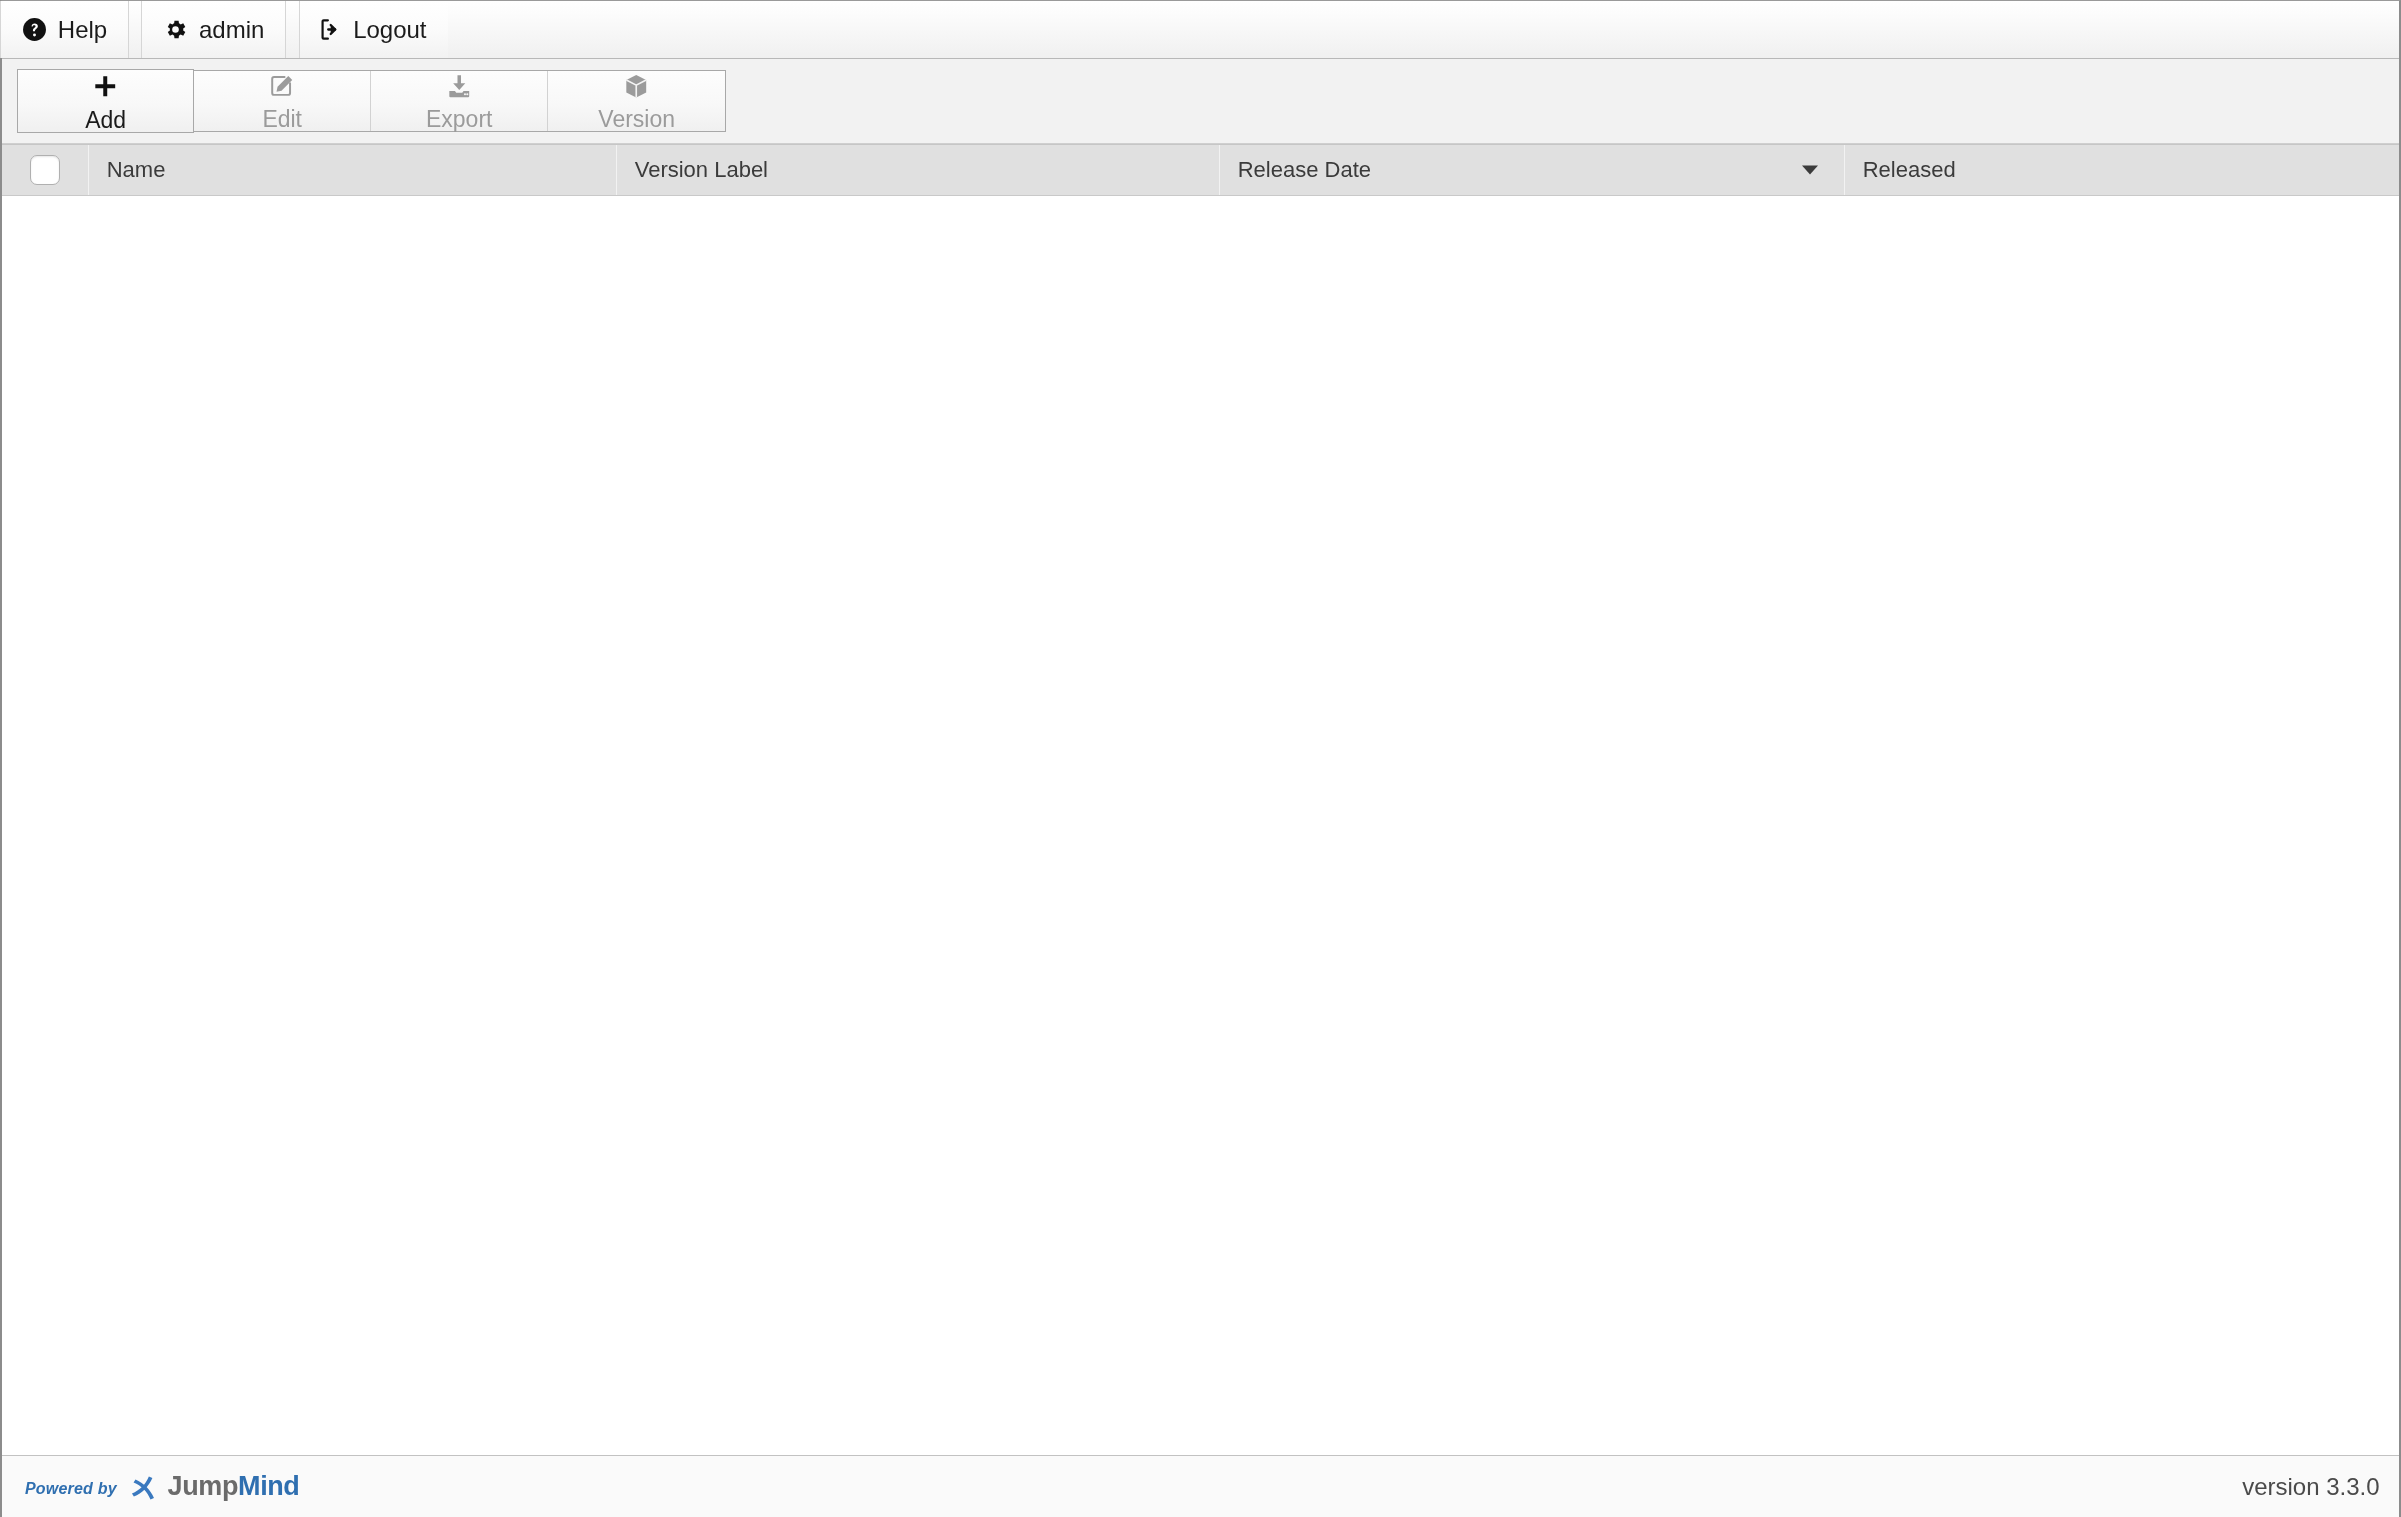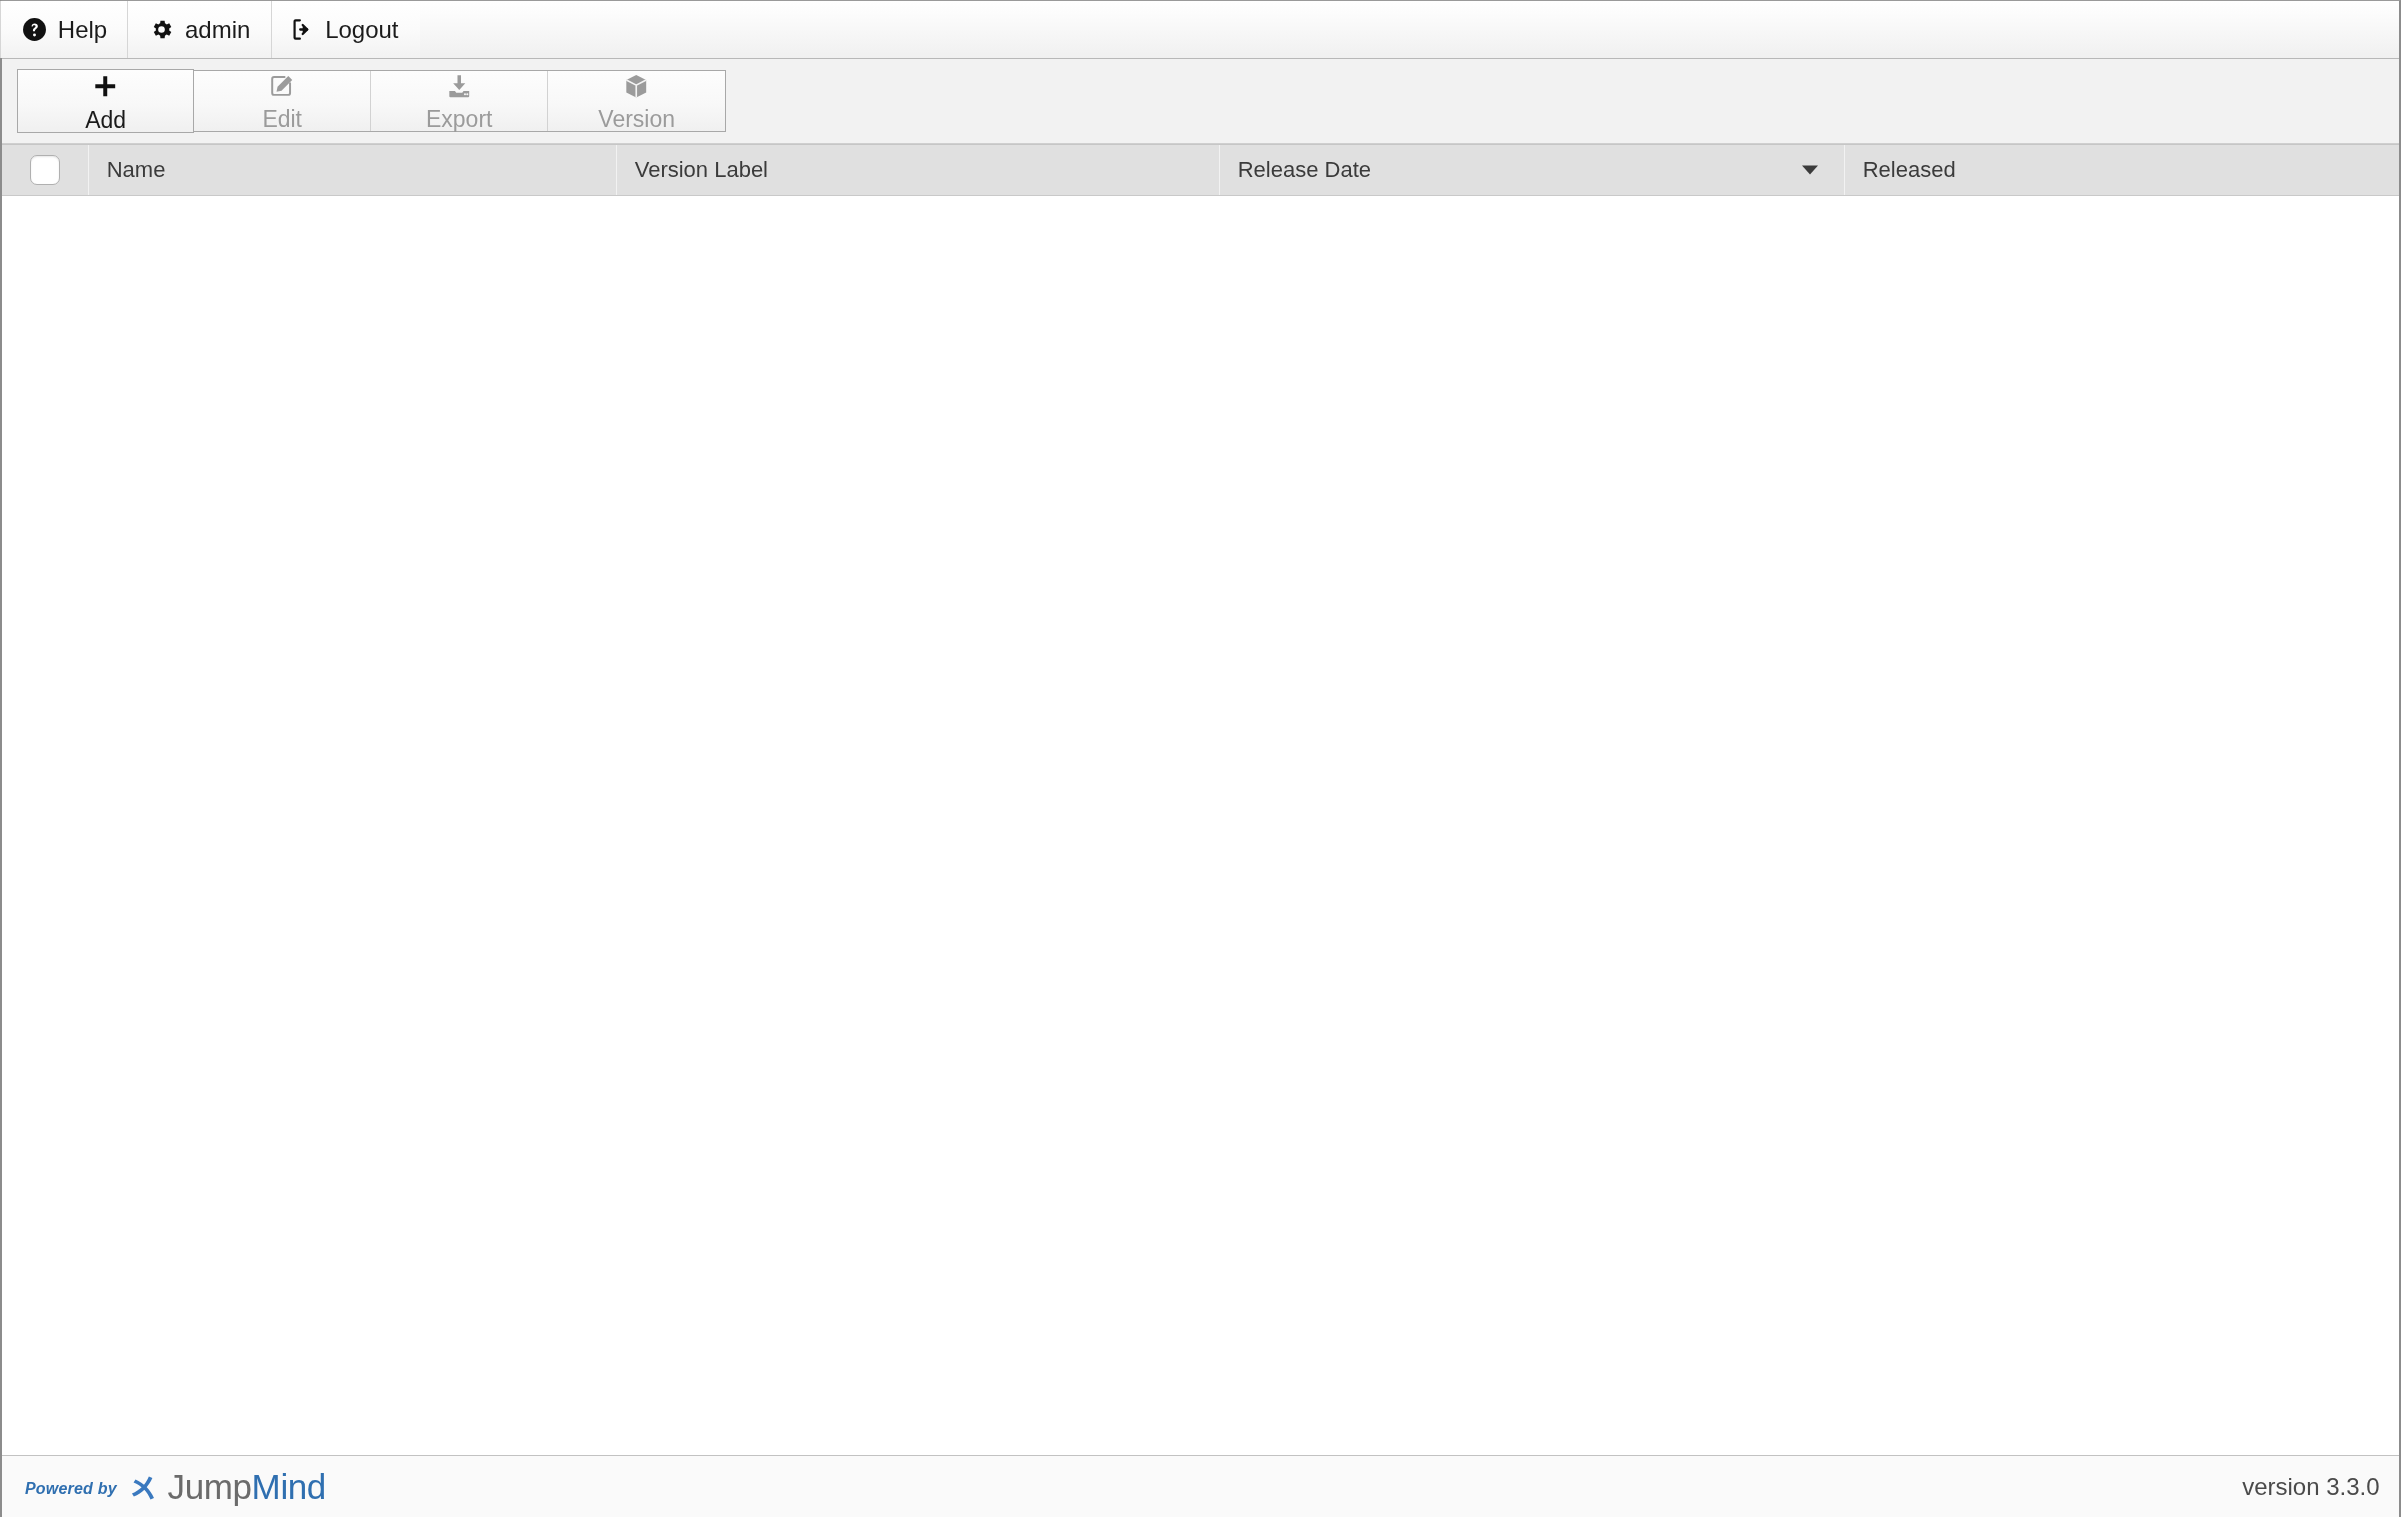--- a/index.html
+++ b/index.html
@@ -24,21 +24,21 @@
 
   
   .menubar {
     height: 58px; flex: 0 0 58px;
     display: flex; align-items: stretch;
     background: linear-gradient(to bottom, #ffffff 0%, #f7f7f7 55%, #f0f0f0 100%);
     border-bottom: 1.8px solid #b8b8b8;
     position: relative;
   }
   .menu-left { display: flex; align-items: stretch; flex: 1 1 auto; min-width: 0; }
-  .menu-right { display: flex; align-items: stretch; flex: 0 0 auto; }
+  .menu-right { display: flex; align-items: stretch; flex: 0 0 auto; gap: 14px; }
 
   .menu-item {
     display: flex; align-items: center; justify-content: center;
     padding: 0 23px;
     font-size: 24px;
     color: #1b1b1b;
     border-right: 1.8px solid #d6d6d6;
     background: linear-gradient(to bottom, #ffffff 0%, #fbfbfb 50%, #f2f2f2 100%);
     white-space: nowrap;
     cursor: pointer;
@@ -185,21 +185,21 @@
     padding: 0 19.4px 0 23px;
   }
   .brand { display: flex; align-items: center; gap: 3.5px; }
   .brand-powered {
     font-size: 16px; font-weight: bold;
     color: #2f6fb0;
     letter-spacing: 0.2px;
     position: relative; top: 2.7px; font-style: italic;
   }
   .brand-name {
-    font-size: 35px; font-weight: 400;
+    font-size: 27px; font-weight: 700;
     color: #6b6b6b;
     line-height: 1;
     letter-spacing: -0.4px;
   }
   .brand-name .b { color: #2f6fb0; }
   .version {
     font-size: 24px;
     color: #4a4a4a;
   }
 </style>

